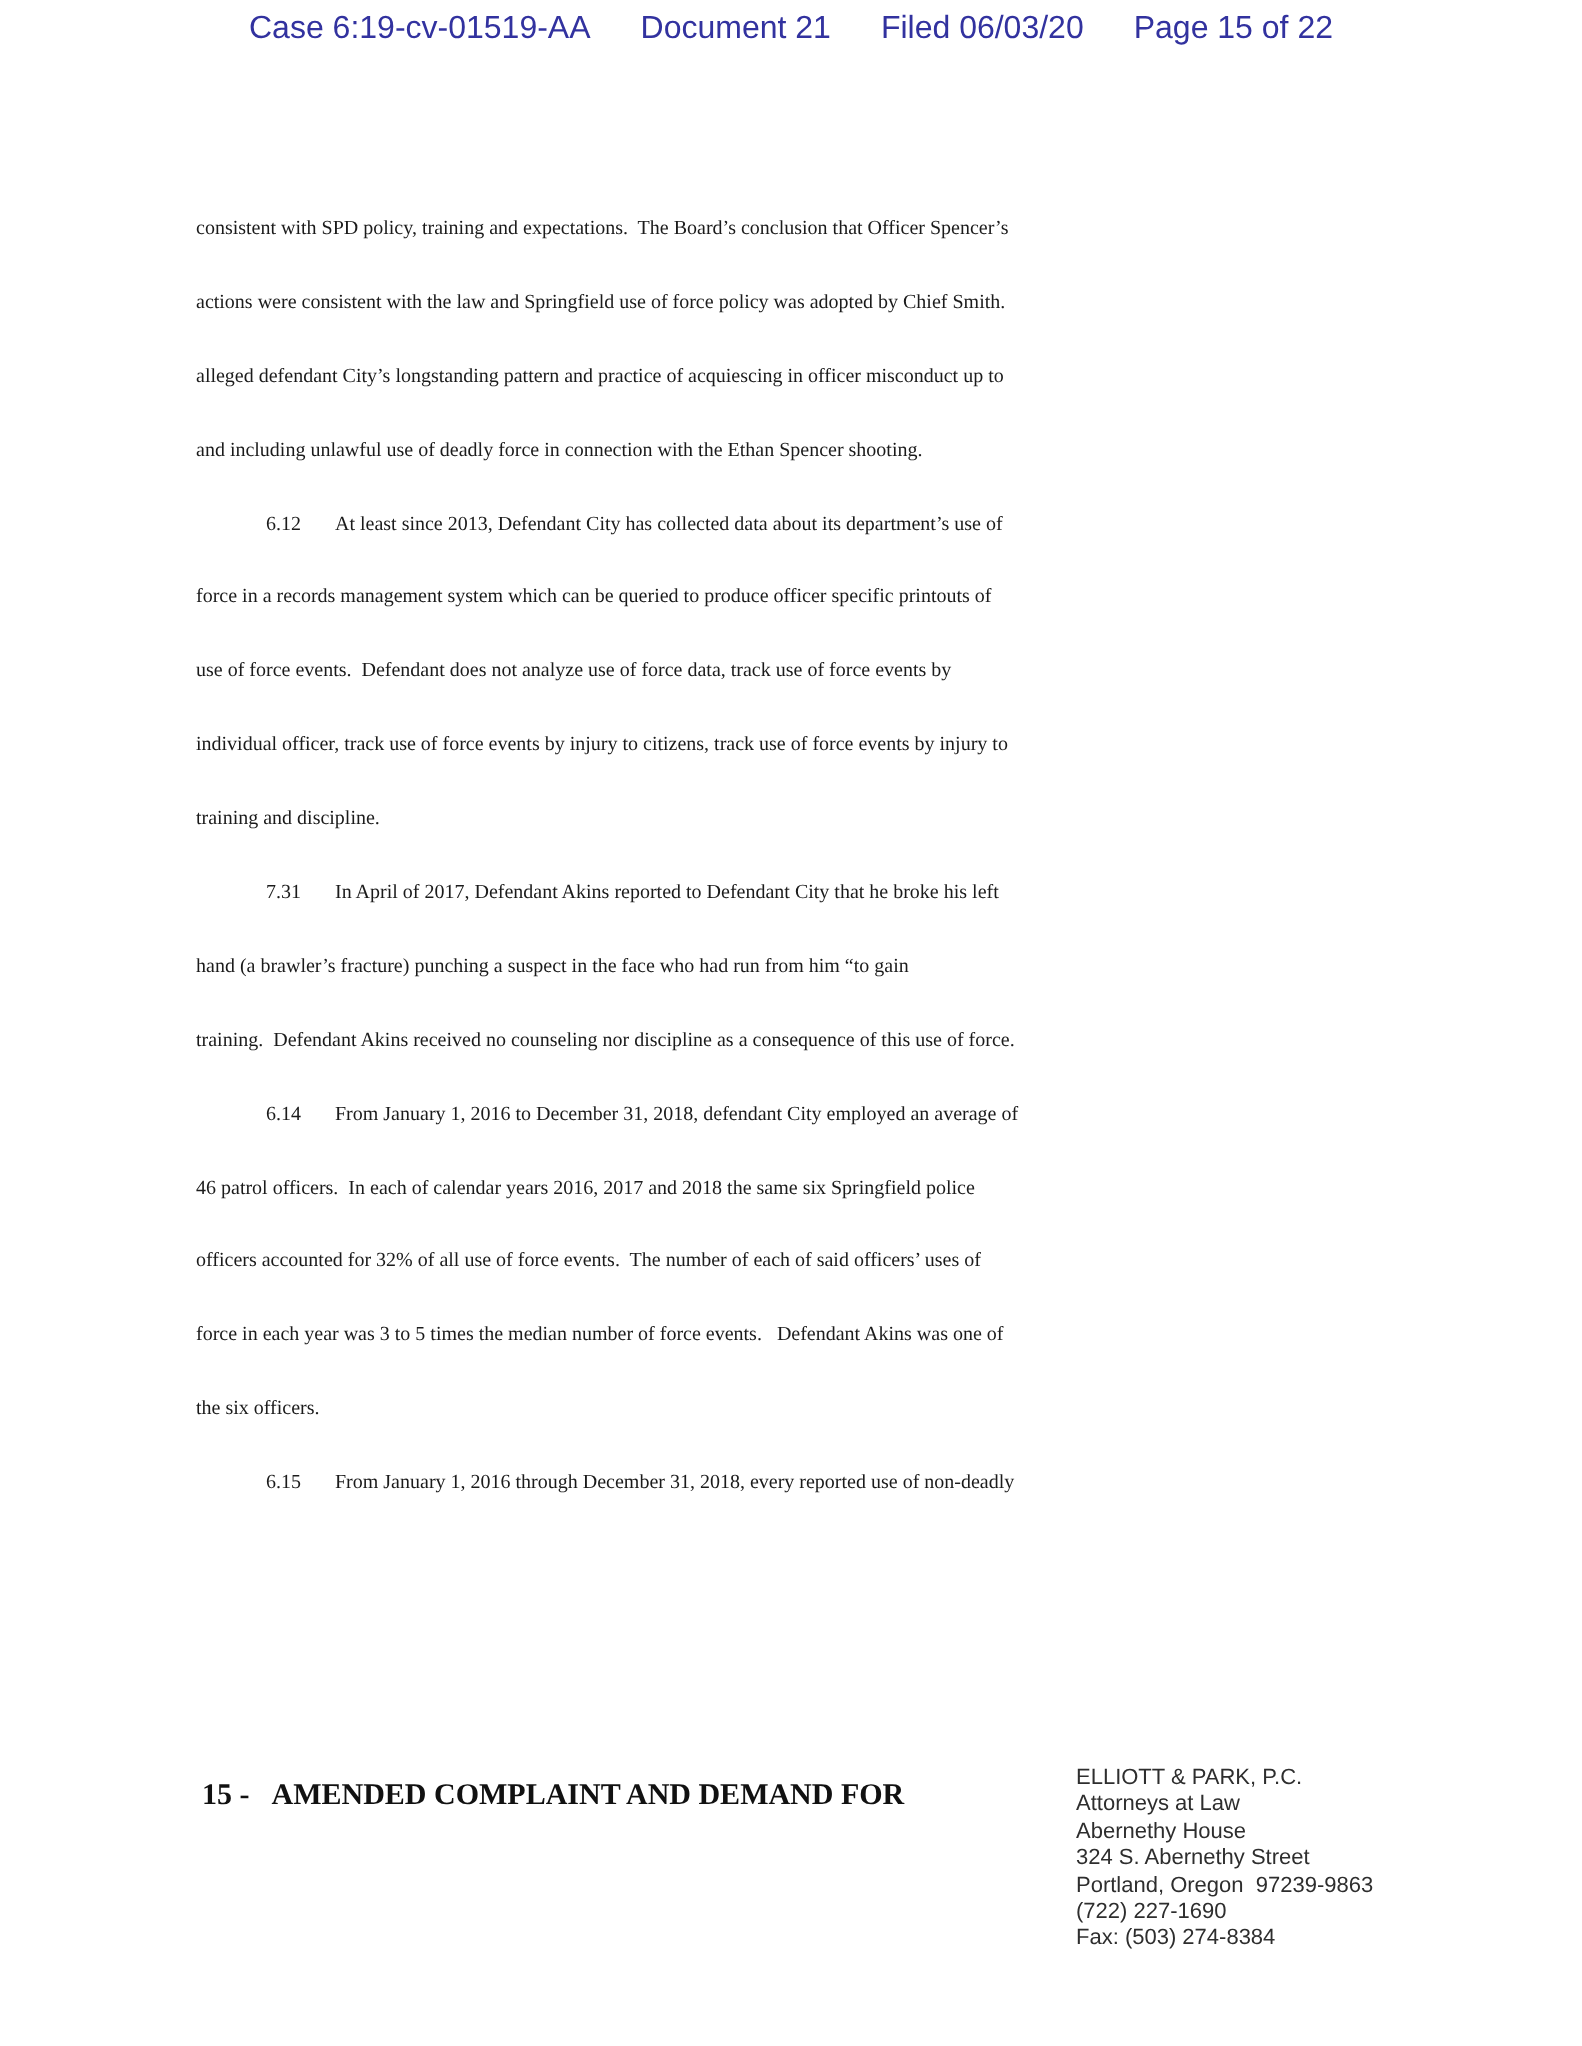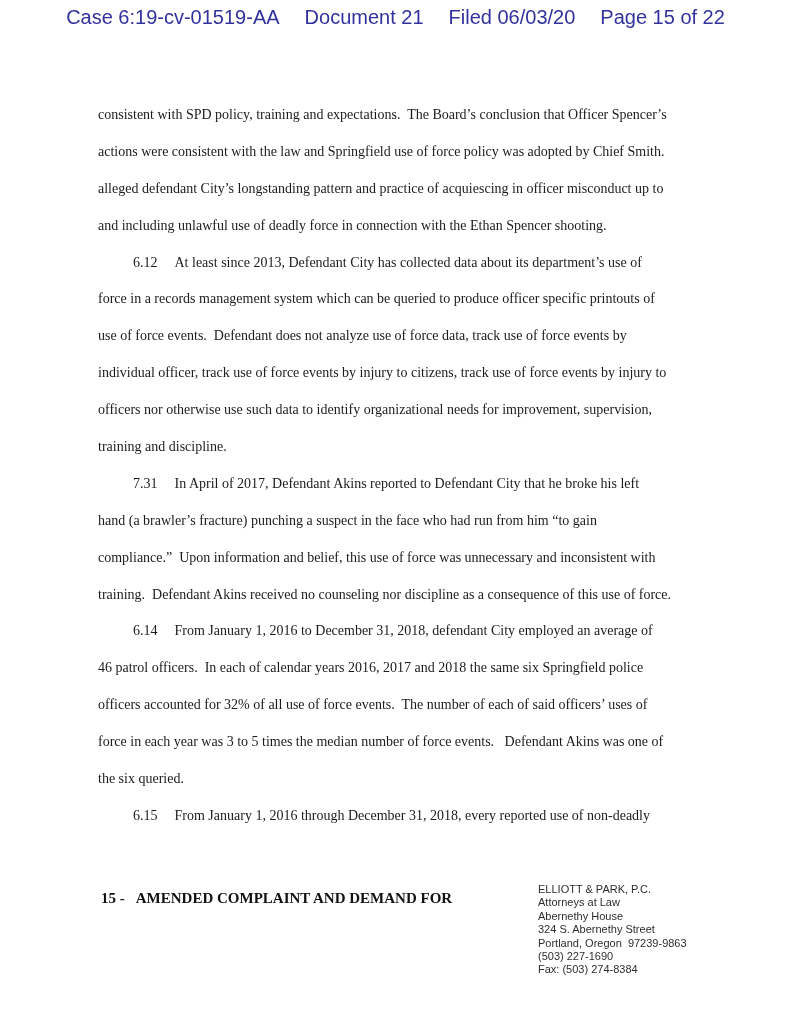--- a/index.html
+++ b/index.html
@@ -14,34 +14,34 @@
   }
   .ecf-header {
     position: absolute;
     top: 6px;
     left: 0;
     right: 0;
     display: flex;
     justify-content: center;
     gap: 25px;
     font-family: "Liberation Sans", sans-serif;
-    font-size: 20px;
+    font-size: 16px;
     color: #32329f;
   }
   .doc-body {
     position: absolute;
     top: 97px;
     left: 98px;
     width: 660px;
   }
   .line {
     white-space: pre;
     height: 36.9px;
     line-height: 36.9px;
-    font-size: 14px;
+    font-size: 10px;
     color: #1b1b1b;
   }
   .pnum {
     display: inline-block;
     margin-left: 35px;
     margin-right: 17px;
   }
   .footer-title {
     position: absolute;
     top: 888px;
@@ -79,36 +79,34 @@
 
   <div class="doc-body" id="docBody">
       <div class="line">consistent with SPD policy, training and expectations.  The Board’s conclusion that Officer Spencer’s</div>
       <div class="line">actions were consistent with the law and Springfield use of force policy was adopted by Chief Smith.</div>
       <div class="line">alleged defendant City’s longstanding pattern and practice of acquiescing in officer misconduct up to</div>
       <div class="line">and including unlawful use of deadly force in connection with the Ethan Spencer shooting.</div>
       <div class="line"><span class="pnum">6.12</span>At least since 2013, Defendant City has collected data about its department’s use of</div>
       <div class="line">force in a records management system which can be queried to produce officer specific printouts of</div>
       <div class="line">use of force events.  Defendant does not analyze use of force data, track use of force events by</div>
       <div class="line">individual officer, track use of force events by injury to citizens, track use of force events by injury to</div>
-      <div class="line">officers nor otherwise use such data to identify organizational needs for improvement, supervision,</div>
       <div class="line">training and discipline.</div>
       <div class="line"><span class="pnum">7.31</span>In April of 2017, Defendant Akins reported to Defendant City that he broke his left</div>
       <div class="line">hand (a brawler’s fracture) punching a suspect in the face who had run from him “to gain</div>
-      <div class="line">compliance.”  Upon information and belief, this use of force was unnecessary and inconsistent with</div>
       <div class="line">training.  Defendant Akins received no counseling nor discipline as a consequence of this use of force.</div>
       <div class="line"><span class="pnum">6.14</span>From January 1, 2016 to December 31, 2018, defendant City employed an average of</div>
       <div class="line">46 patrol officers.  In each of calendar years 2016, 2017 and 2018 the same six Springfield police</div>
       <div class="line">officers accounted for 32% of all use of force events.  The number of each of said officers’ uses of</div>
       <div class="line">force in each year was 3 to 5 times the median number of force events.   Defendant Akins was one of</div>
-      <div class="line">the six queried.</div>
+      <div class="line">the six officers.</div>
       <div class="line"><span class="pnum">6.15</span>From January 1, 2016 through December 31, 2018, every reported use of non-deadly</div>
     </div>
 
   <div class="footer-title">
     <span class="pglabel">15 -</span>
     <span>
       <div>AMENDED COMPLAINT AND DEMAND FOR</div>
     </span>
   </div>
 
-  <div class="firm-block" id="firmBlock"><div>ELLIOTT &amp; PARK, P.C.</div><div>Attorneys at Law</div><div>Abernethy House</div><div>324 S. Abernethy Street</div><div>Portland, Oregon  97239-9863</div><div>(503) 227-1690</div><div>Fax: (503) 274-8384</div></div>
+  <div class="firm-block" id="firmBlock"><div>ELLIOTT &amp; PARK, P.C.</div><div>Attorneys at Law</div><div>Abernethy House</div><div>324 S. Abernethy Street</div><div>Portland, Oregon  97239-9863</div><div>(722) 227-1690</div><div>Fax: (503) 274-8384</div></div>
 
 </div>
 
 </body></html>

